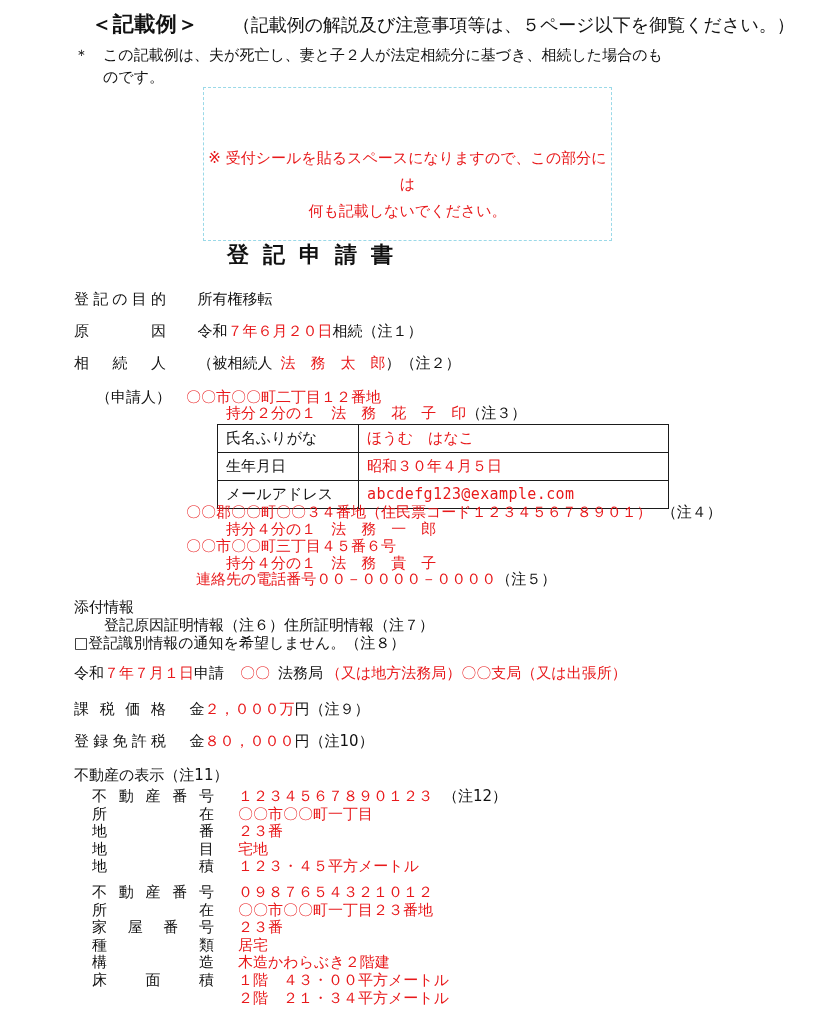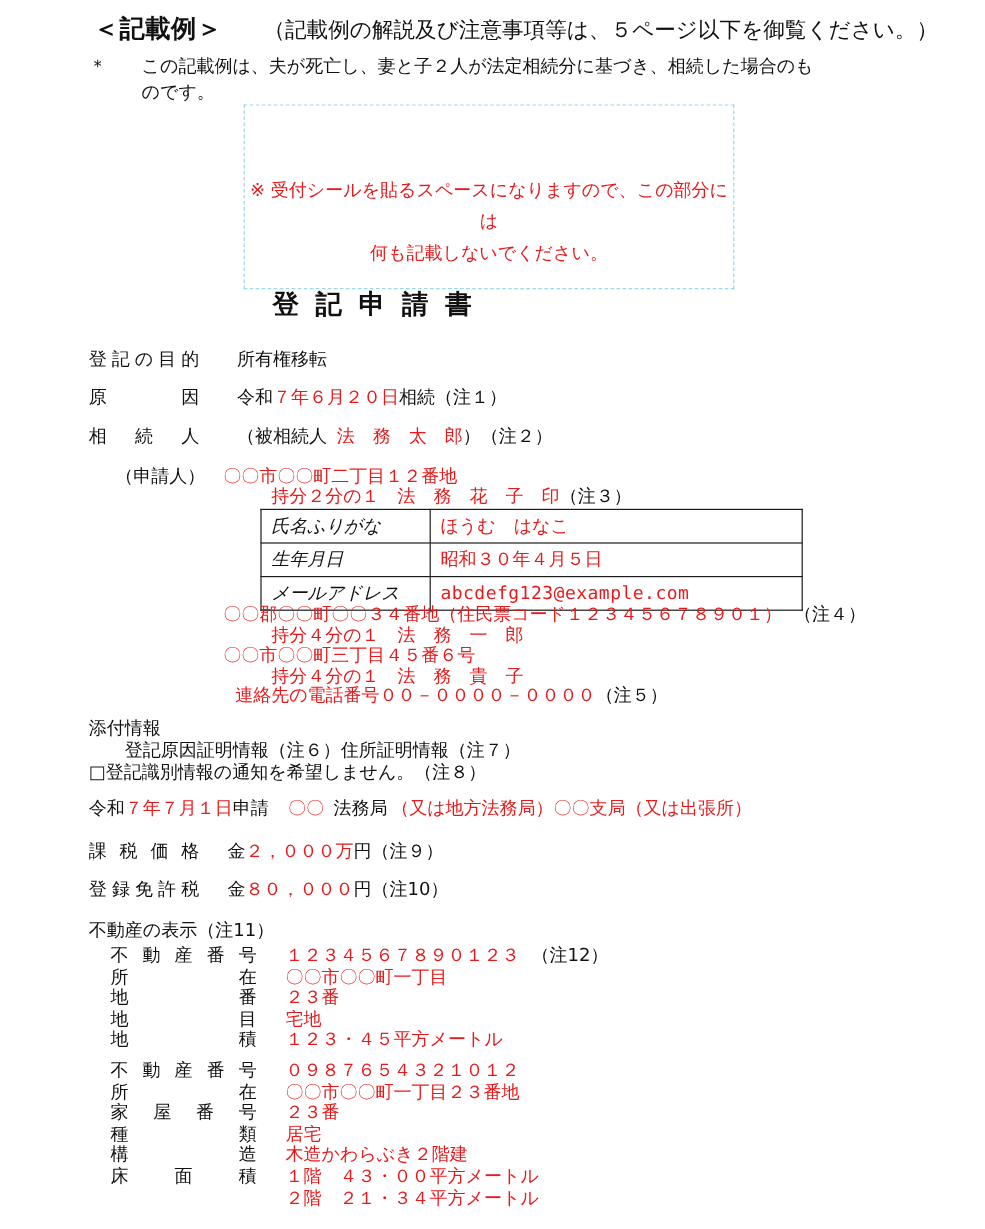--- a/index.html
+++ b/index.html
@@ -26,20 +26,21 @@
   .blk { color: #111111; }
 
   
   .hdr-row {
     position: absolute;
     left: 78px;
     top: 14px;
     width: 730px;
     display: flex;
     align-items: baseline;
+    justify-content: center;
   }
   .hdr-title {
     font-size: 21px;
     font-weight: bold;
     letter-spacing: 0.5px;
     white-space: nowrap;
   }
   .hdr-note {
     font-size: 18px;
     margin-left: 34px;
@@ -53,21 +54,21 @@
     font-size: 15px;
     line-height: 1.48;
   }
   .star-mark {
     position: absolute;
     left: 0;
     top: 0;
   }
   .star-text {
     display: block;
-    margin-left: 44px;
+    margin-left: 29px;
     text-indent: 0;
   }
 
   
   .sticker-box {
     position: absolute;
     left: 203px;
     top: 87px;
     width: 409px;
     height: 154px;
@@ -136,21 +137,20 @@
   .app-table td {
     border: 1px solid #1b1b1b;
     padding: 3px 8px 4px 8px;
     height: 20px;
     vertical-align: middle;
   }
   .app-table td.k {
     width: 124px;
     color: #111111;
     white-space: nowrap;
-    font-style: italic;
   }
   .app-table td.v {
     color: #e8191b;
     white-space: nowrap;
   }
   .mono {
     font-family: "DejaVu Sans Mono", "Liberation Mono", monospace;
     font-size: 15px;
     letter-spacing: 0.4px;
   }

